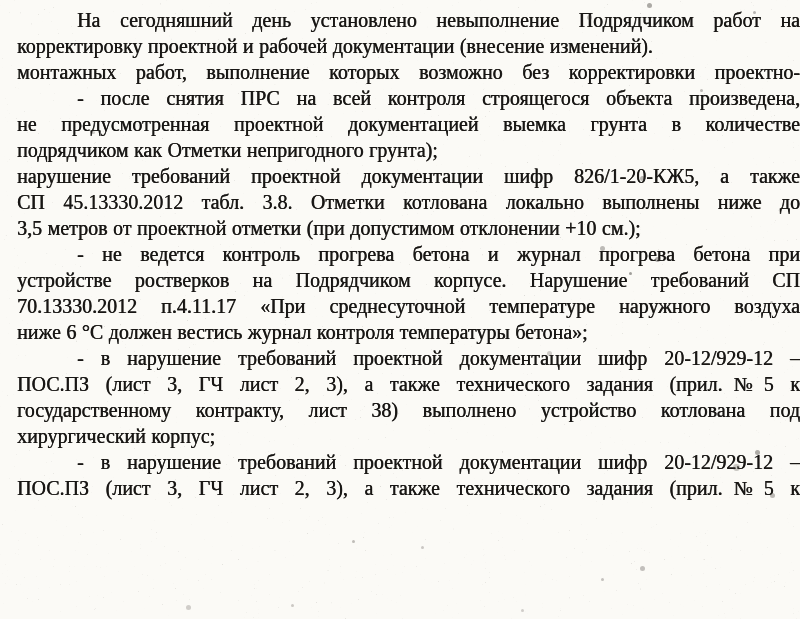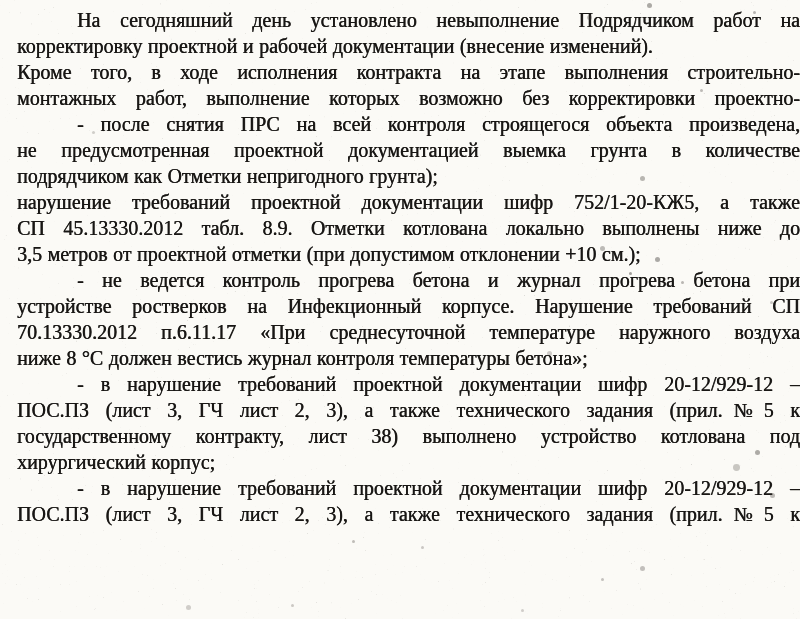--- a/index.html
+++ b/index.html
@@ -92,41 +92,40 @@
 <body>
 
 <div class="page">
 
   <section class="para">
     <div class="line ind">На сегодняшний день установлено невыполнение Подрядчиком работ на</div>
     <div class="line end">корректировку проектной и рабочей документации (внесение изменений).</div>
   </section>
 
   <section class="para">
-    <div class="line">Кроме того, в ходе исполнения контракта на этапе выполнения строительно-</div>
     <div class="line">монтажных работ, выполнение которых возможно без корректировки проектно-</div>
   </section>
 
   <section class="para">
     <div class="line ind">- после снятия ПРС на всей контроля строящегося объекта произведена,</div>
     <div class="line">не предусмотренная проектной документацией выемка грунта в количестве</div>
     <div class="line end">подрядчиком как Отметки непригодного грунта);</div>
   </section>
 
   <section class="para">
-    <div class="line">нарушение требований проектной документации шифр 752/1-20-КЖ5, а также</div>
-    <div class="line">СП 45.13330.2012 табл. 8.9. Отметки котлована локально выполнены ниже до</div>
+    <div class="line">нарушение требований проектной документации шифр 826/1-20-КЖ5, а также</div>
+    <div class="line">СП 45.13330.2012 табл. 3.8. Отметки котлована локально выполнены ниже до</div>
     <div class="line end">3,5 метров от проектной отметки (при допустимом отклонении +10 см.);</div>
   </section>
 
   <section class="para">
     <div class="line ind">- не ведется контроль прогрева бетона и журнал прогрева бетона при</div>
-    <div class="line">устройстве ростверков на Инфекционный корпусе. Нарушение требований СП</div>
-    <div class="line">70.13330.2012  п.6.11.17 «При среднесуточной температуре наружного воздуха</div>
-    <div class="line end">ниже 8 °С должен вестись журнал контроля температуры бетона»;</div>
+    <div class="line">устройстве ростверков на Подрядчиком корпусе. Нарушение требований СП</div>
+    <div class="line">70.13330.2012  п.4.11.17 «При среднесуточной температуре наружного воздуха</div>
+    <div class="line end">ниже 6 °С должен вестись журнал контроля температуры бетона»;</div>
   </section>
 
   <section class="para">
     <div class="line ind">- в нарушение требований проектной документации шифр 20-12/929-12 –</div>
     <div class="line">ПОС.ПЗ (лист 3, ГЧ лист 2, 3), а также технического задания (прил.№5 к</div>
     <div class="line">государственному контракту, лист 38) выполнено устройство котлована под</div>
     <div class="line end">хирургический корпус;</div>
   </section>
 
   <section class="para">

